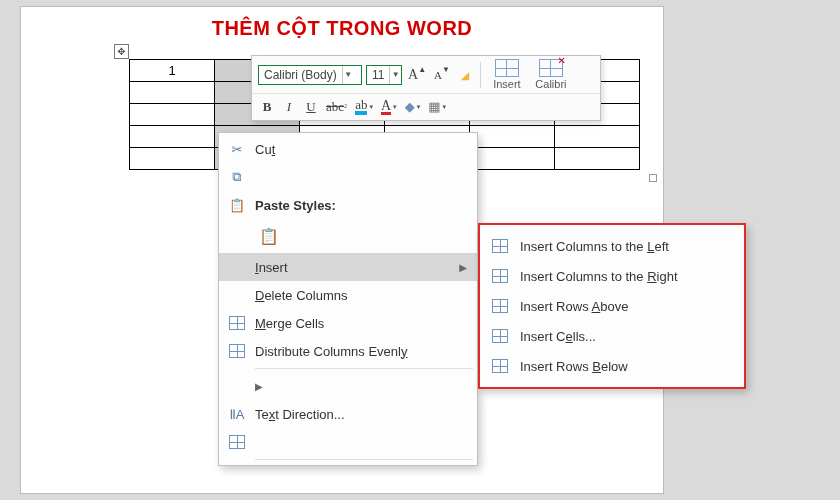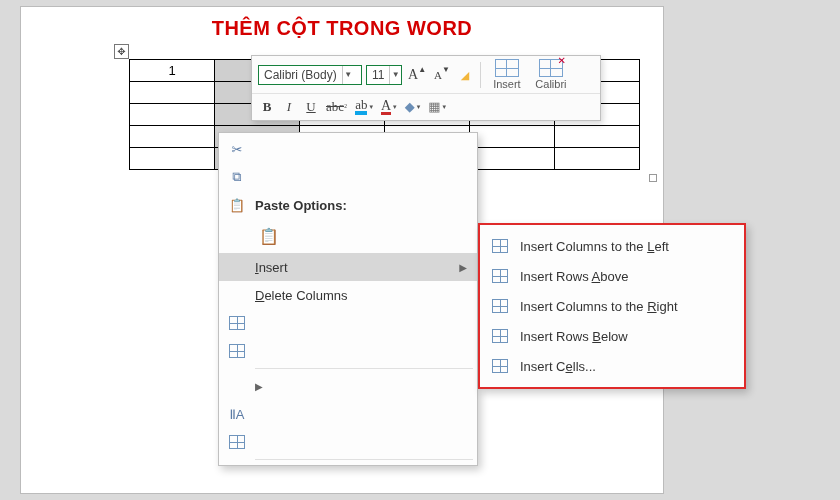--- a/index.html
+++ b/index.html
@@ -290,91 +290,95 @@
       <span class="tb-btn">
           <span style="color:#777">▦</span>
           <span class="dd">▾</span>
         </span>
     </div>
   </div>
 
   <div class="ctx">
     <div class="item">
       <span class="ico">✂</span>
+      <span class="lbl">Cu<span class="u">t</span></span>
     </div>
     <div class="item">
       <span class="ico">⧉</span>
     </div>
     <div class="item">
       <span class="ico">📋</span>
-      <span class="lbl bold">Paste Options:</span>
+      <span class="lbl bold">Paste Styles:</span>
     </div>
     <div class="paste-row">
       <span class="paste-ico">📋</span>
     </div>
     <div class="item hi">
       <span class="ico"></span>
       <span class="lbl"><span class="u">I</span>nsert</span>
       <span class="arrow">▶</span>
     </div>
     <div class="item">
       <span class="ico"></span>
       <span class="lbl"><span class="u">D</span>elete Columns</span>
     </div>
     <div class="item">
       <span class="ico">
           <span class="sm-ico"></span>
         </span>
-    </div>
-    <div class="item">
-      <span class="ico">
-          <span class="sm-ico"></span>
-        </span>
+      <span class="lbl"><span class="u">M</span>erge Cells</span>
+    </div>
+    <div class="item">
+      <span class="ico">
+          <span class="sm-ico"></span>
+        </span>
+      <span class="lbl">Distribute Columns Evenl<span class="u">y</span></span>
     </div>
     <div class="sepline"></div>
     <div class="item">
       <span class="ico"></span>
       <span class="arrow">▶</span>
     </div>
     <div class="item">
       <span class="ico">ⅡA</span>
+      <span class="lbl">Te<span class="u">x</span>t Direction...</span>
     </div>
     <div class="item">
       <span class="ico">
           <span class="sm-ico"></span>
         </span>
     </div>
     <div class="sepline"></div>
   </div>
 
   <div class="submenu">
     <div class="item">
       <span class="ico">
           <span class="sm-ico"></span>
         </span>
       <span class="lbl">Insert Columns to the <span class="u">L</span>eft</span>
     </div>
     <div class="item">
       <span class="ico">
           <span class="sm-ico"></span>
         </span>
+      <span class="lbl">Insert Columns to the <span class="u">R</span>ight</span>
+    </div>
+    <div class="item">
+      <span class="ico">
+          <span class="sm-ico"></span>
+        </span>
       <span class="lbl">Insert Rows <span class="u">A</span>bove</span>
     </div>
     <div class="item">
       <span class="ico">
           <span class="sm-ico"></span>
         </span>
-      <span class="lbl">Insert Columns to the <span class="u">R</span>ight</span>
+      <span class="lbl">Insert C<span class="u">e</span>lls...</span>
     </div>
     <div class="item">
       <span class="ico">
           <span class="sm-ico"></span>
         </span>
       <span class="lbl">Insert Rows <span class="u">B</span>elow</span>
-    </div>
-    <div class="item">
-      <span class="ico">
-          <span class="sm-ico"></span>
-        </span>
-      <span class="lbl">Insert C<span class="u">e</span>lls...</span>
     </div>
   </div>
 </div>
 
 </body></html>

